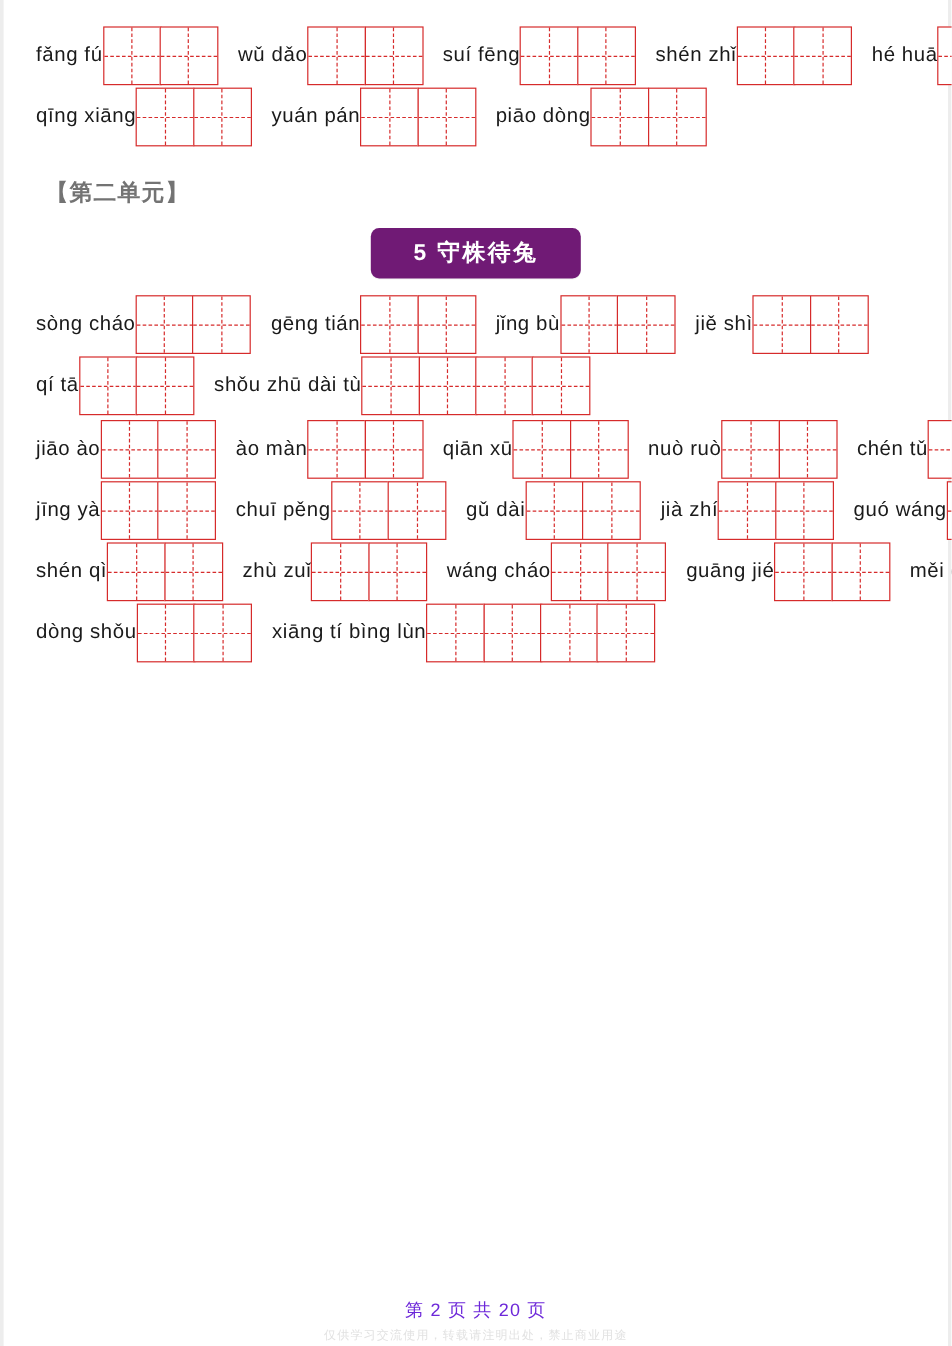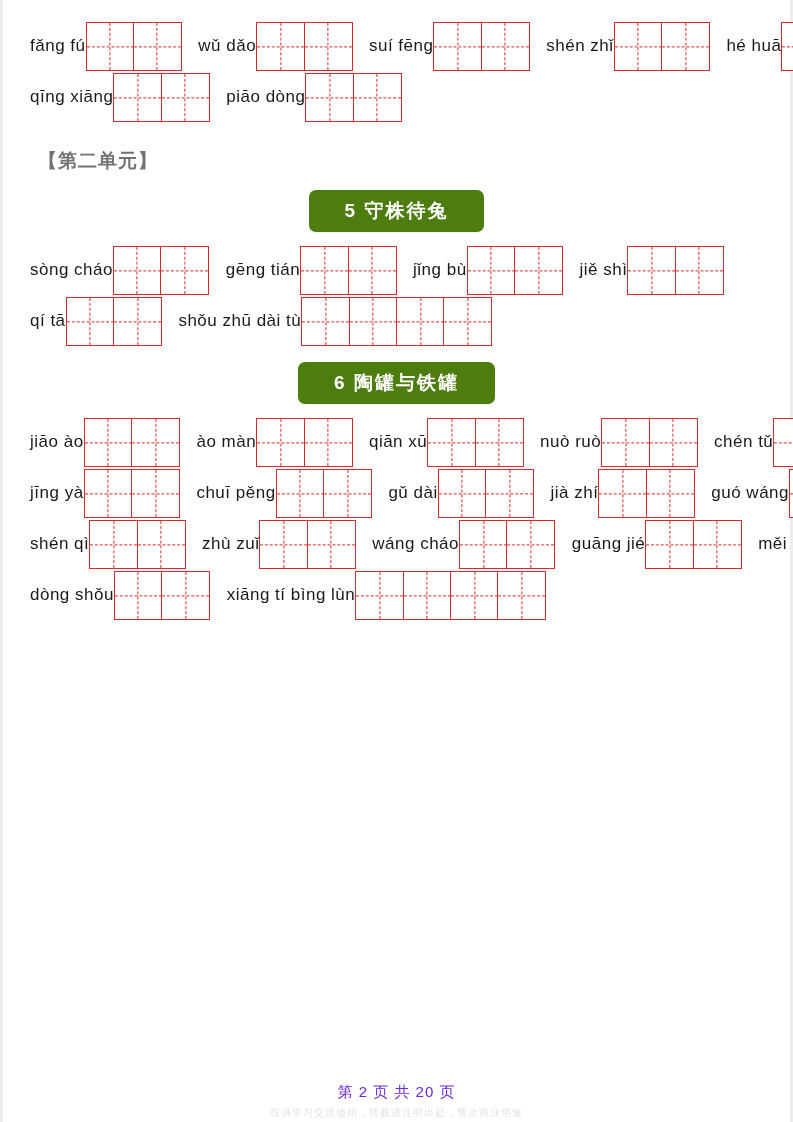--- a/index.html
+++ b/index.html
@@ -86,21 +86,21 @@
     letter-spacing: 1px;
   }
 
   
   .banner-wrap {
     display: flex;
     justify-content: center;
     margin: 16px 0 14px 0;
   }
   .banner {
-    background: #4d7c0f;
+    background: #701a75;
     color: #ffffff;
     font-size: 19px;
     font-weight: bold;
     letter-spacing: 2px;
     padding: 8px 36px;
     border-radius: 7px;
     box-shadow: 0 1px 0 rgba(0,0,0,0.05);
     white-space: nowrap;
   }
 
@@ -183,20 +183,27 @@
         </div>
         <div class="row">
           <div class="word">
             <div class="pinyin">qīng xiāng</div>
             <div class="boxes">
               <div class="cell"></div>
               <div class="cell"></div>
             </div>
           </div>
           <div class="word">
+            <div class="pinyin">yuán pán</div>
+            <div class="boxes">
+              <div class="cell"></div>
+              <div class="cell"></div>
+            </div>
+          </div>
+          <div class="word">
             <div class="pinyin">piāo dòng</div>
             <div class="boxes">
               <div class="cell"></div>
               <div class="cell"></div>
             </div>
           </div>
         </div>
       </div>
   </div>
 
@@ -250,23 +257,20 @@
             <div class="boxes">
               <div class="cell"></div>
               <div class="cell"></div>
               <div class="cell"></div>
               <div class="cell"></div>
             </div>
           </div>
         </div>
       </div>
       <div class="section">
-        <div class="banner-wrap">
-          <div class="banner">6  陶罐与铁罐</div>
-        </div>
         <div class="row">
           <div class="word">
             <div class="pinyin">jiāo ào</div>
             <div class="boxes">
               <div class="cell"></div>
               <div class="cell"></div>
             </div>
           </div>
           <div class="word">
             <div class="pinyin">ào màn</div>

